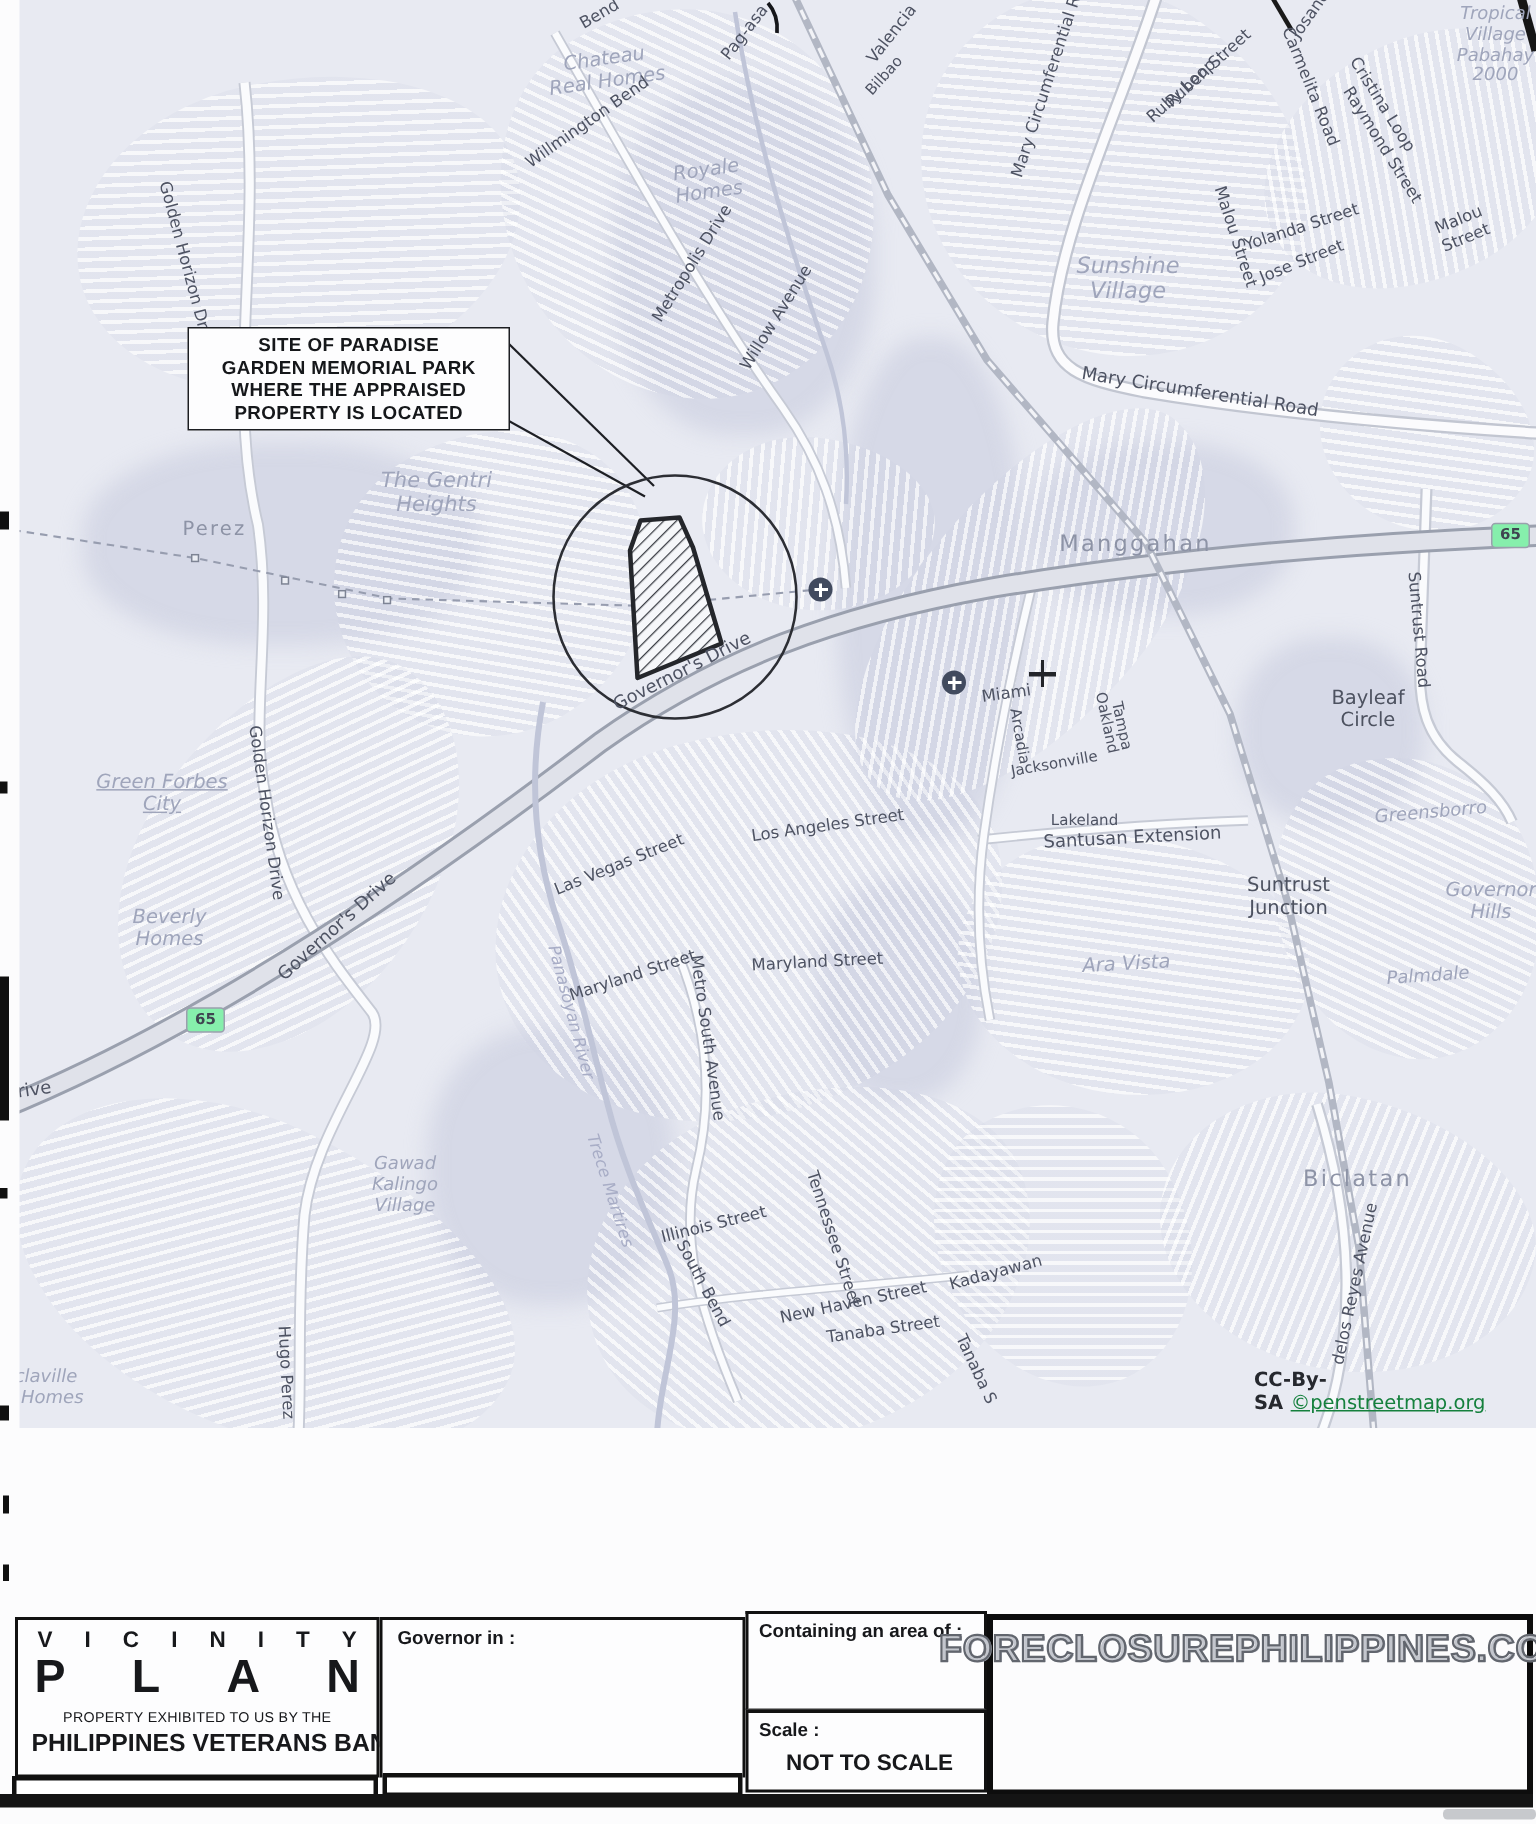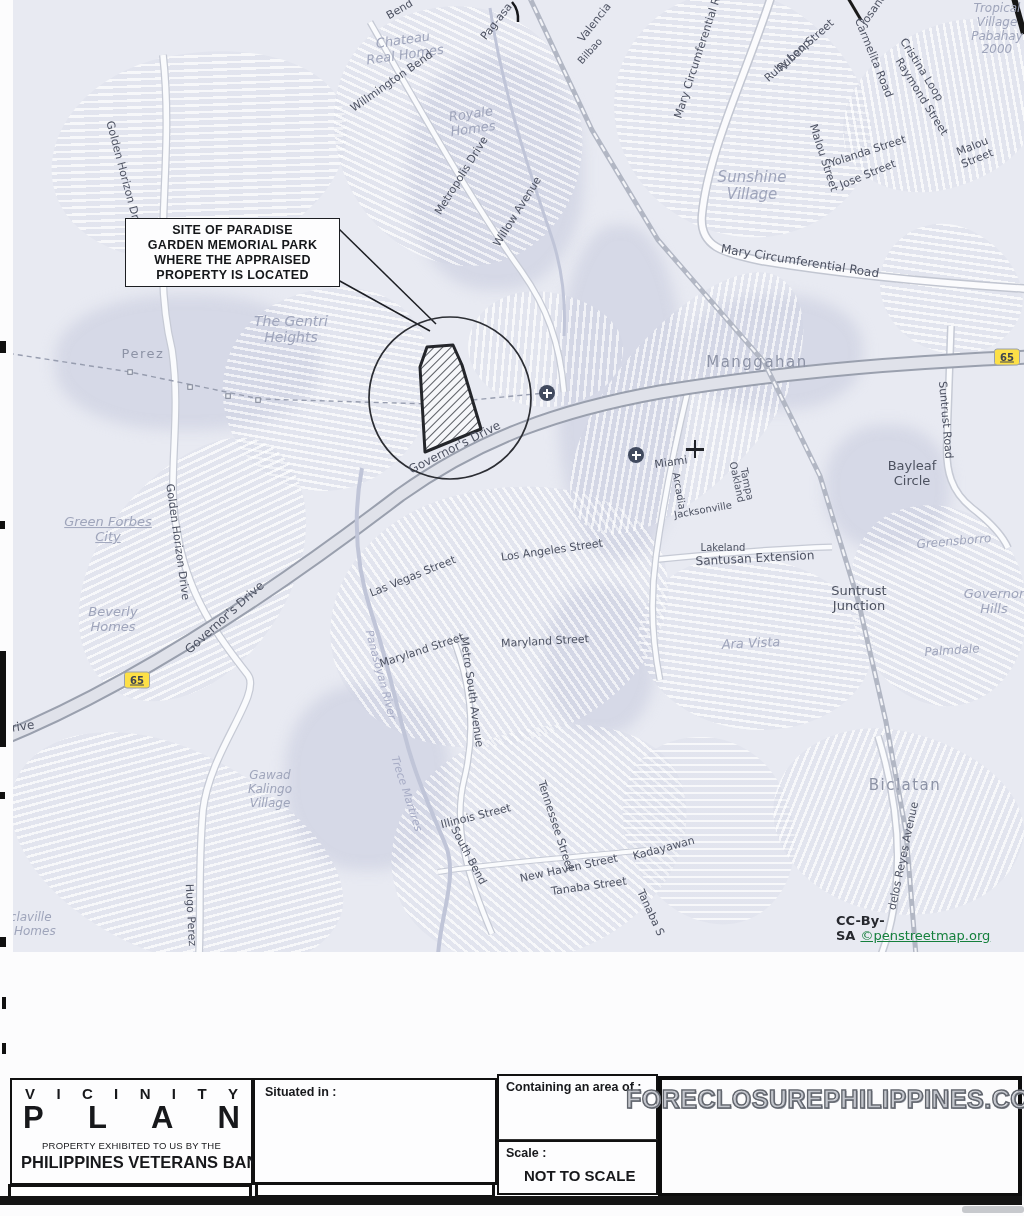--- a/index.html
+++ b/index.html
@@ -11,23 +11,23 @@
   .sub{position:absolute;opacity:.72;border-radius:45% 55% 52% 48% / 50% 46% 54% 50%;}
   #mapsvg{position:absolute;left:0;top:0;pointer-events:none;}
   #labels{position:absolute;left:0;top:0;width:100%;height:100%;}
   .ml{position:absolute;white-space:pre-line;text-align:center;line-height:1.15;
       font-family:"DejaVu Sans",sans-serif;transform-origin:center;}
   .street{color:#4e5363;}
   .locality{color:#4d5260;}
   .area{color:#9fa5bb;font-style:italic;}
   .water{color:#a8adc6;font-style:italic;}
   .place{color:#8d93a6;letter-spacing:1.5px;}
-  .b65{position:absolute;width:24px;height:15px;background:#fde047;border:1.3px solid #9aa0ad;
+  .b65{position:absolute;width:24px;height:15px;background:#86efac;border:1.3px solid #9aa0ad;
        border-radius:3px;font:bold 10px "DejaVu Sans",sans-serif;color:#3f4450;
-       display:flex;align-items:center;justify-content:center;transform:translate(-50%,-50%);text-decoration:underline;}
+       display:flex;align-items:center;justify-content:center;transform:translate(-50%,-50%);}
   .hosp{position:absolute;width:16px;height:16px;background:#414a5e;border-radius:50%;
         transform:translate(-50%,-50%);}
   .hosp::before,.hosp::after{content:"";position:absolute;background:#fff;}
   .hosp::before{left:3.5px;top:7px;width:9px;height:2.2px;}
   .hosp::after{left:6.9px;top:3.5px;width:2.2px;height:9px;}
   .cross{position:absolute;width:18px;height:18px;transform:translate(-50%,-50%);}
   .cross::before,.cross::after{content:"";position:absolute;background:#23252a;}
   .cross::before{left:0;top:8px;width:18px;height:2.6px;}
   .cross::after{left:7.7px;top:0;width:2.6px;height:18px;}
   .callout{position:absolute;left:125px;top:218px;width:213px;height:67px;background:#fdfdfe;
@@ -276,21 +276,21 @@
         <span>P</span>
         <span>L</span>
         <span>A</span>
         <span>N</span>
       </div>
     <div class="sub1">PROPERTY EXHIBITED TO US BY THE</div>
     <div class="sub2">PHILIPPINES VETERANS BANK</div>
   </div>
 
   <div class="tb c2">
-    <div class="cell-label">Situated in :</div>
+    <div class="cell-label">Governor in :</div>
   </div>
 
   <div class="tb c3t">
     <div class="cell-label">Containing an area of :</div>
   </div>
   <div class="tb c3b">
     <div class="cell-label">Scale :</div>
     <div class="scale-value">NOT TO SCALE</div>
   </div>
 

